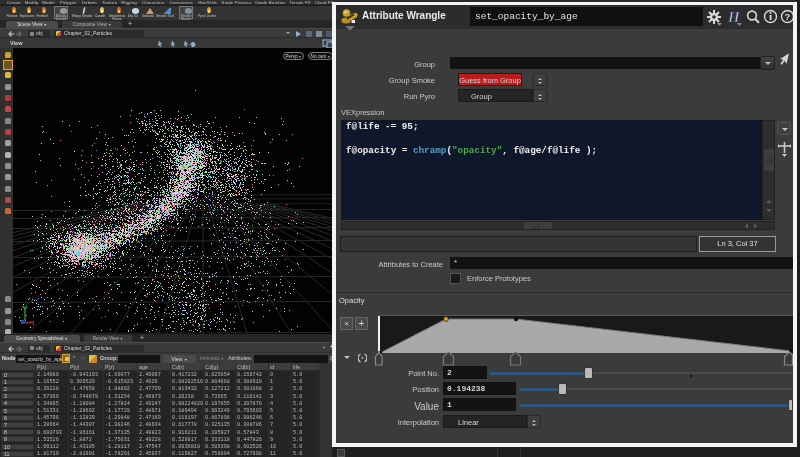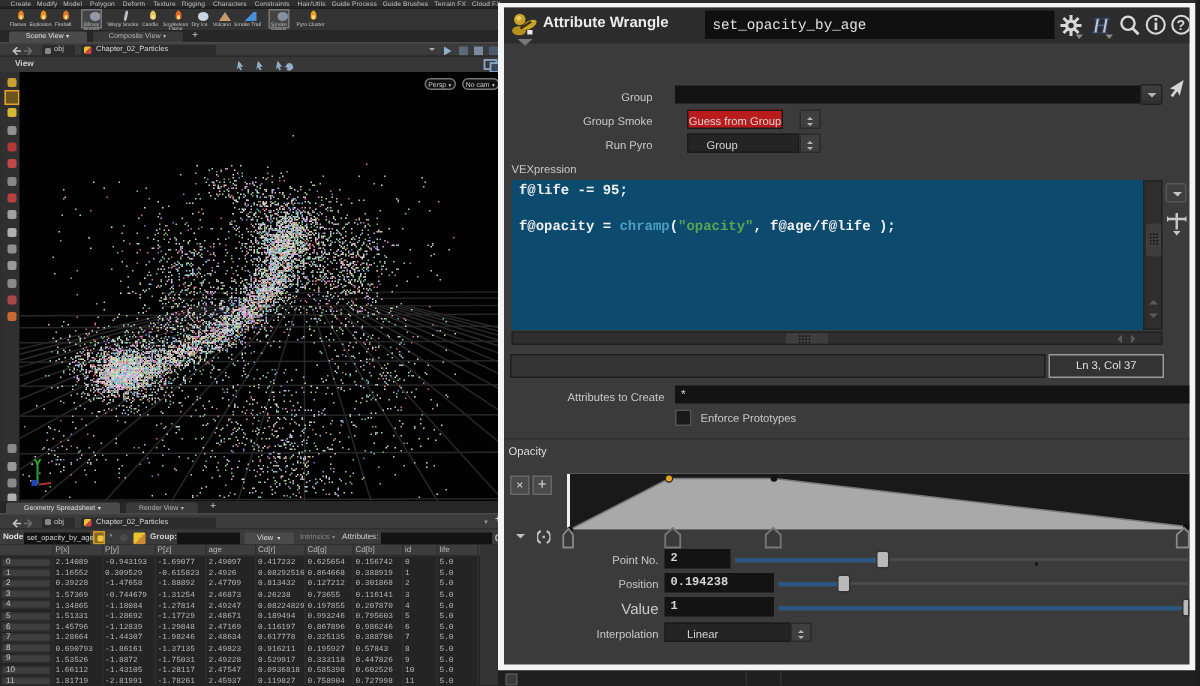--- a/index.html
+++ b/index.html
@@ -453,21 +453,21 @@
  </div>
 
  <span class="abs lbl" style="right:358px;top:87px;font-size:7.5px">Run Pyro</span>
  <div class="abs" style="left:122px;top:84px;width:75px;height:13px;background:#242424;border:1px solid #1a1a1a;font-size:7.5px;color:#d5d5d5;line-height:13px;padding-left:12px">Group</div>
  <div class="abs" style="left:197px;top:84px;width:14px;height:13px;background:#3f3f3f;border:1px solid #2a2a2a">
    <div class="abs" style="left:4px;top:1.5px;width:0;height:0;border:2.8px solid transparent;border-bottom-color:#b5b5b5"></div>
    <div class="abs" style="left:4px;top:7.5px;width:0;height:0;border:2.8px solid transparent;border-top-color:#b5b5b5"></div>
  </div>
 
  <span class="abs lbl" style="left:5px;top:103px;font-size:7.5px">VEXpression</span>
- <div class="abs mono" style="left:5px;top:115px;width:421px;height:100px;background:#0c4a6e;font-size:9.3px;font-weight:bold;color:#f0f0f0;line-height:11.8px;padding:1px 0 0 5px;white-space:pre">f@life -= 95;
+ <div class="abs mono" style="left:5px;top:115px;width:421px;height:100px;background:#0f172a;font-size:9.3px;font-weight:bold;color:#f0f0f0;line-height:11.8px;padding:1px 0 0 5px;white-space:pre">f@life -= 95;
 
 f@opacity = <span style="color:#4d9ec4">chramp</span>(<span style="color:#55a855">"opacity"</span>, f@age/f@life );</div>
 
  <div class="abs" style="left:426px;top:115px;width:13px;height:100px;background:#2e2e2e;border:1px solid #222">
   <div class="abs" style="left:1px;top:28px;width:10px;height:22px;background:#3e3e3e;border-radius:2px"></div>
   <div class="abs" style="left:3px;top:34px;width:6px;height:8px;background-image:radial-gradient(circle,#111 30%,transparent 32%);background-size:2.2px 2.2px"></div>
   <div class="abs" style="left:2.5px;top:76px;width:0;height:0;border:3.5px solid transparent;border-bottom-color:#5a5a5a"></div>
   <div class="abs" style="left:2.5px;top:88px;width:0;height:0;border:3.5px solid transparent;border-top-color:#5a5a5a"></div>
  </div>
 

